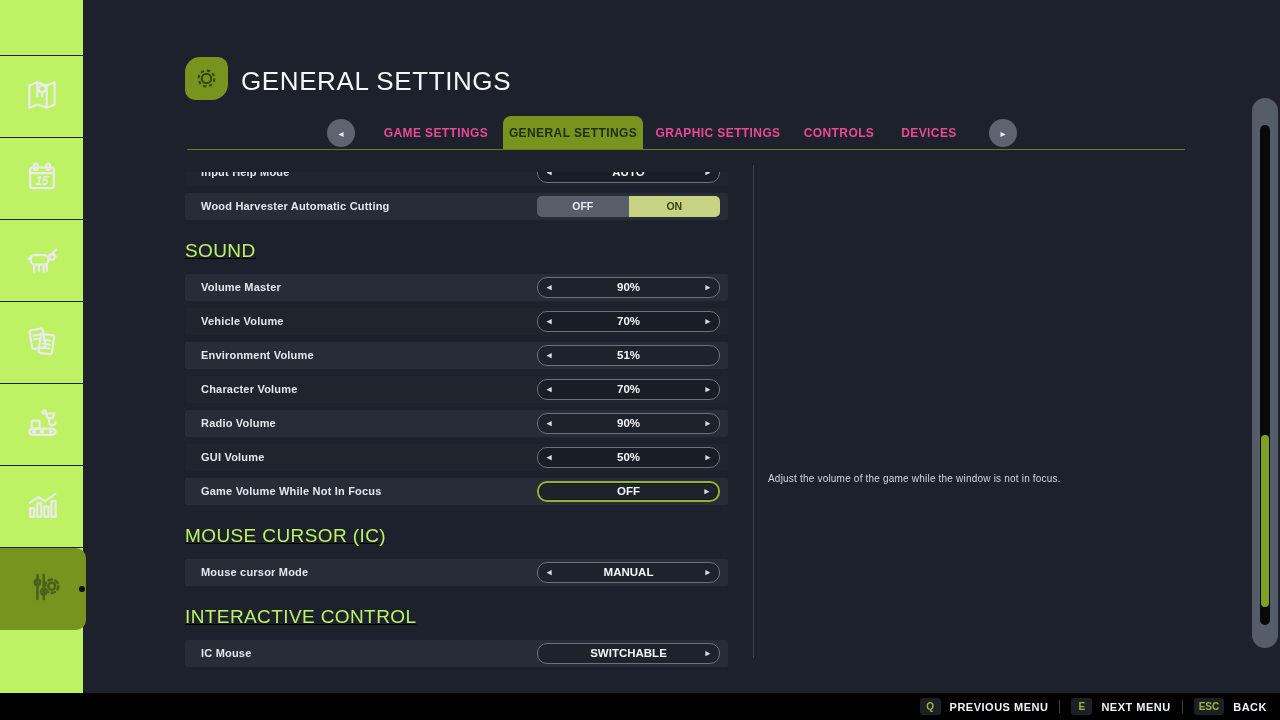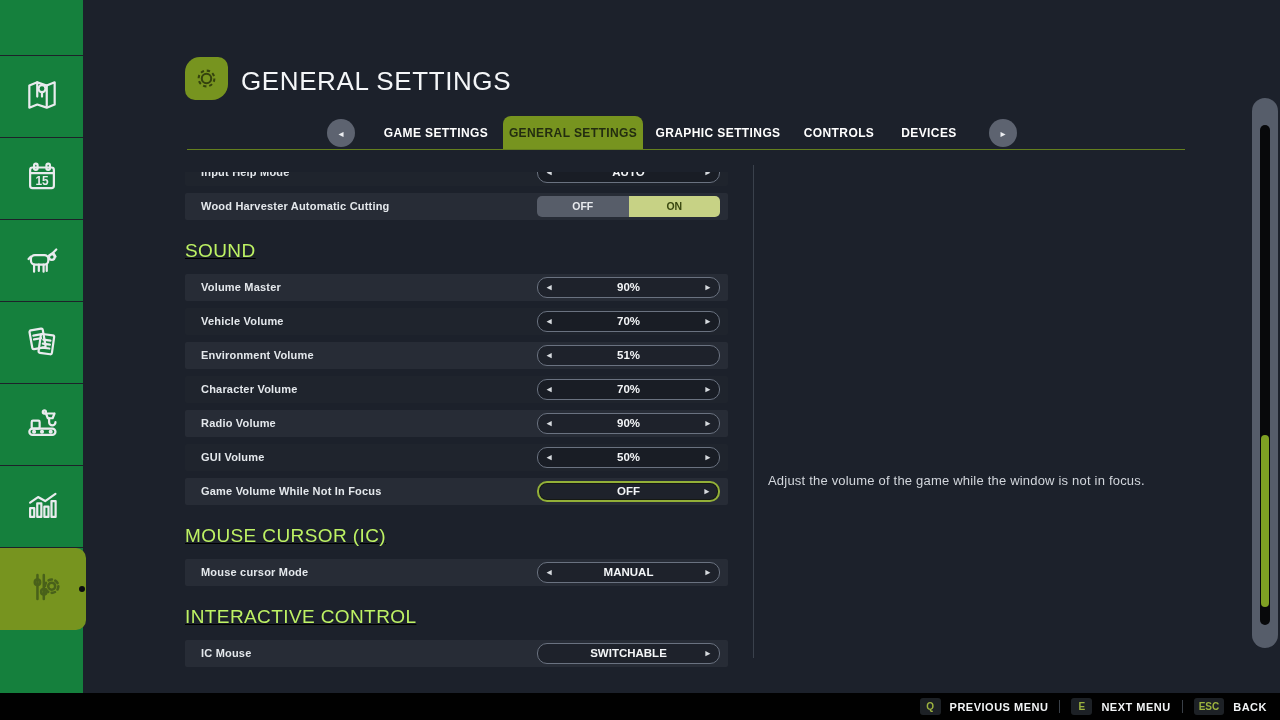--- a/index.html
+++ b/index.html
@@ -1,37 +1,37 @@
 <!DOCTYPE html>
 <html><head>
 <meta charset="utf-8">
 <style>
   * { margin:0; padding:0; box-sizing:border-box; }
   html,body { width:1280px; height:720px; overflow:hidden; background:#14181f; }
   body { font-family:"Liberation Sans", sans-serif; }
   #screen { position:relative; width:1280px; height:720px; background:#1c212b; overflow:hidden; }
 
   
-  #sidebar { position:absolute; left:0; top:0; width:83px; height:720px; background:#15803d; }
+  #sidebar { position:absolute; left:0; top:0; width:83px; height:720px; background:#bef264;font-style:italic; }
   .sb-cell { position:relative; width:83px; height:82px; border-bottom:1px solid #1d222a; display:flex; align-items:center; justify-content:center; }
   .sb-cell.sb-top { height:56px; }
   .sb-cell svg { width:38px; height:38px; }
   .sb-cell.active { background:#77941f; border-bottom:none; border-radius:0 10px 10px 0; width:86px; }
   .sb-cell.active::after { content:""; position:absolute; right:1px; top:50%; width:6px; height:6px; margin-top:-3px; border-radius:50%; background:#0b0d10; }
 
   
   #page-icon { position:absolute; left:185px; top:57px; width:43px; height:43px; background:#77941f; border-radius:15px 10px 16px 10px; display:flex; align-items:center; justify-content:center; }
   #page-icon svg { width:27px; height:27px; }
   #page-title { position:absolute; left:241px; top:63px; height:36px; line-height:36px; color:#f4f6f8; font-size:26px; letter-spacing:0.6px; font-weight:400; }
 
   
   .tab-circle { position:absolute; top:119px; width:28px; height:28px; border-radius:50%; background:#5d6370; color:#eceef1; display:flex; align-items:center; justify-content:center; font-size:10px; cursor:pointer; }
   #tab-prev { left:327px; }
   #tab-next { left:989px; }
-  .tab { position:absolute; top:116px; height:34px; line-height:34px; text-align:center; color:#ffffff; font-size:12px; font-weight:bold; letter-spacing:0.4px; cursor:pointer; }
+  .tab { position:absolute; top:116px; height:34px; line-height:34px; text-align:center; color:#ec4899; font-size:12px; font-weight:bold; letter-spacing:0.4px; cursor:pointer; }
   .tab.active { background:#77941f; color:#232d10; border-radius:8px 8px 0 0; }
   #tab-underline { position:absolute; left:187px; top:149px; width:998px; height:1px; background:#647f1e; }
 
   
   #list-viewport { position:absolute; left:185px; top:172px; width:543px; height:512px; overflow:hidden;text-decoration:underline; }
   #list-inner { position:relative; margin-top:-13px; }
   .row { position:relative; height:27px; margin-bottom:7px; border-radius:2px; }
   .row.light { background:#272c36; }
   .row.dark  { background:#1f242d; }
   .row-label { position:absolute; left:16px; top:0; height:27px; line-height:27px; font-size:11px; font-weight:bold; color:#e4e8ec; letter-spacing:0.2px; }
@@ -45,21 +45,21 @@
   .selector.focused { border:2px solid #93b038; line-height:17px; box-shadow:0 0 0 1px rgba(20,24,14,0.8) inset; }
   .selector.focused .arr { height:17px; line-height:17px; }
 
   .toggle { position:absolute; right:8px; top:3px; width:183px; height:21px; border-radius:5px; overflow:hidden; display:flex; cursor:pointer; }
   .toggle .half { flex:1; text-align:center; line-height:21px; font-size:10.5px; font-weight:bold; }
   .toggle .off { background:#575d69; color:#e8eaee; }
   .toggle .on  { background:#c7d285; color:#39470f; }
 
   
   #v-divider { position:absolute; left:753px; top:165px; width:1px; height:493px; background:#3a414c; }
-  #tooltip { position:absolute; left:768px; top:473px; width:440px; font-size:13px; color:#d2d6dc; letter-spacing:0.2px; }
+  #tooltip { position:absolute; left:768px; top:473px; width:440px; font-size:10px; color:#d2d6dc; letter-spacing:0.2px; }
 
   
   #scrollbar { position:absolute; left:1252px; top:98px; width:26px; height:550px; background:#565d6a; border-radius:13px; }
   #scroll-track { position:absolute; left:8px; top:27px; width:10px; height:500px; background:#08090b; border-radius:5px; }
   #scroll-thumb { position:absolute; left:1px; top:310px; width:8px; height:172px; background:#7fa023; border-radius:4px; cursor:pointer; }
 
   
   #footer { position:absolute; left:0; bottom:0; width:1280px; height:27px; background:#010101; display:flex; align-items:center; justify-content:flex-end; padding-right:13px; }
   .key-badge { height:17px; min-width:21px; padding:0 5px; margin-right:9px; background:#1d2126; border-radius:3px; color:#9cb23f; font-size:10px; font-weight:bold; text-align:center; line-height:17px; }
   .key-label { color:#f2f4f6; font-size:11px; font-weight:bold; letter-spacing:0.5px; }

